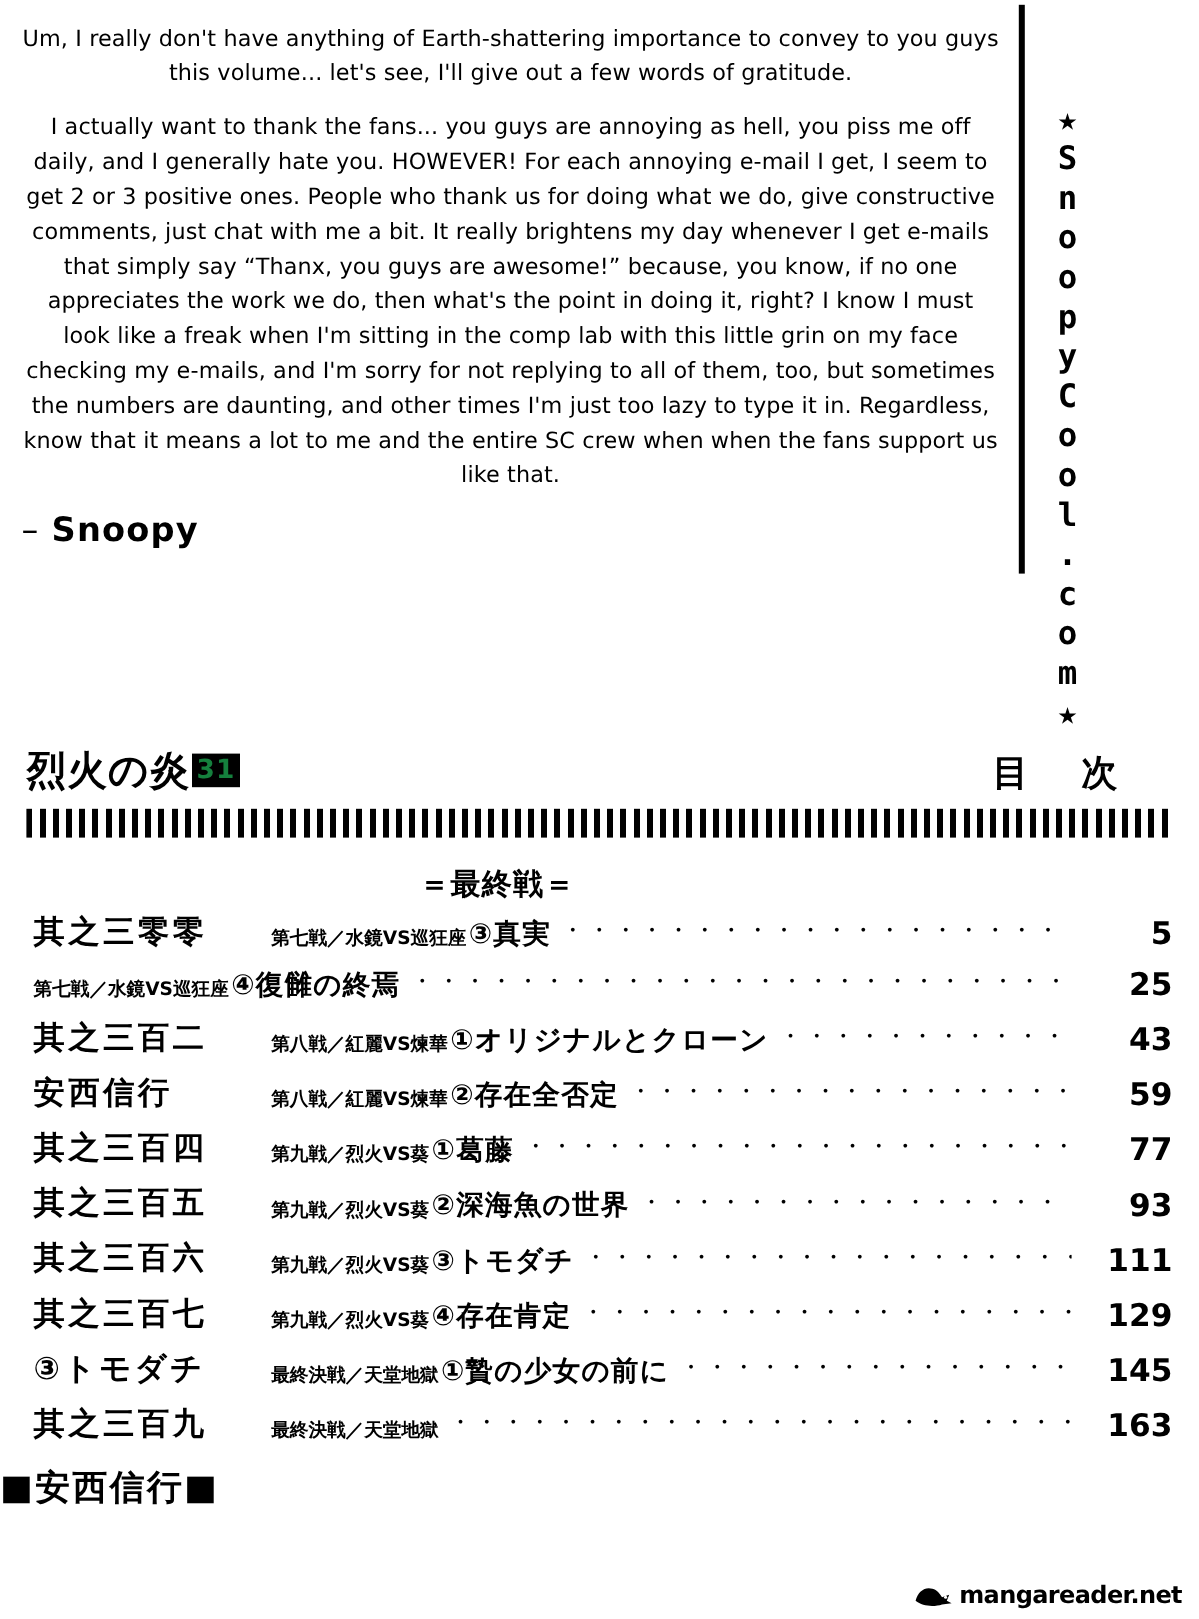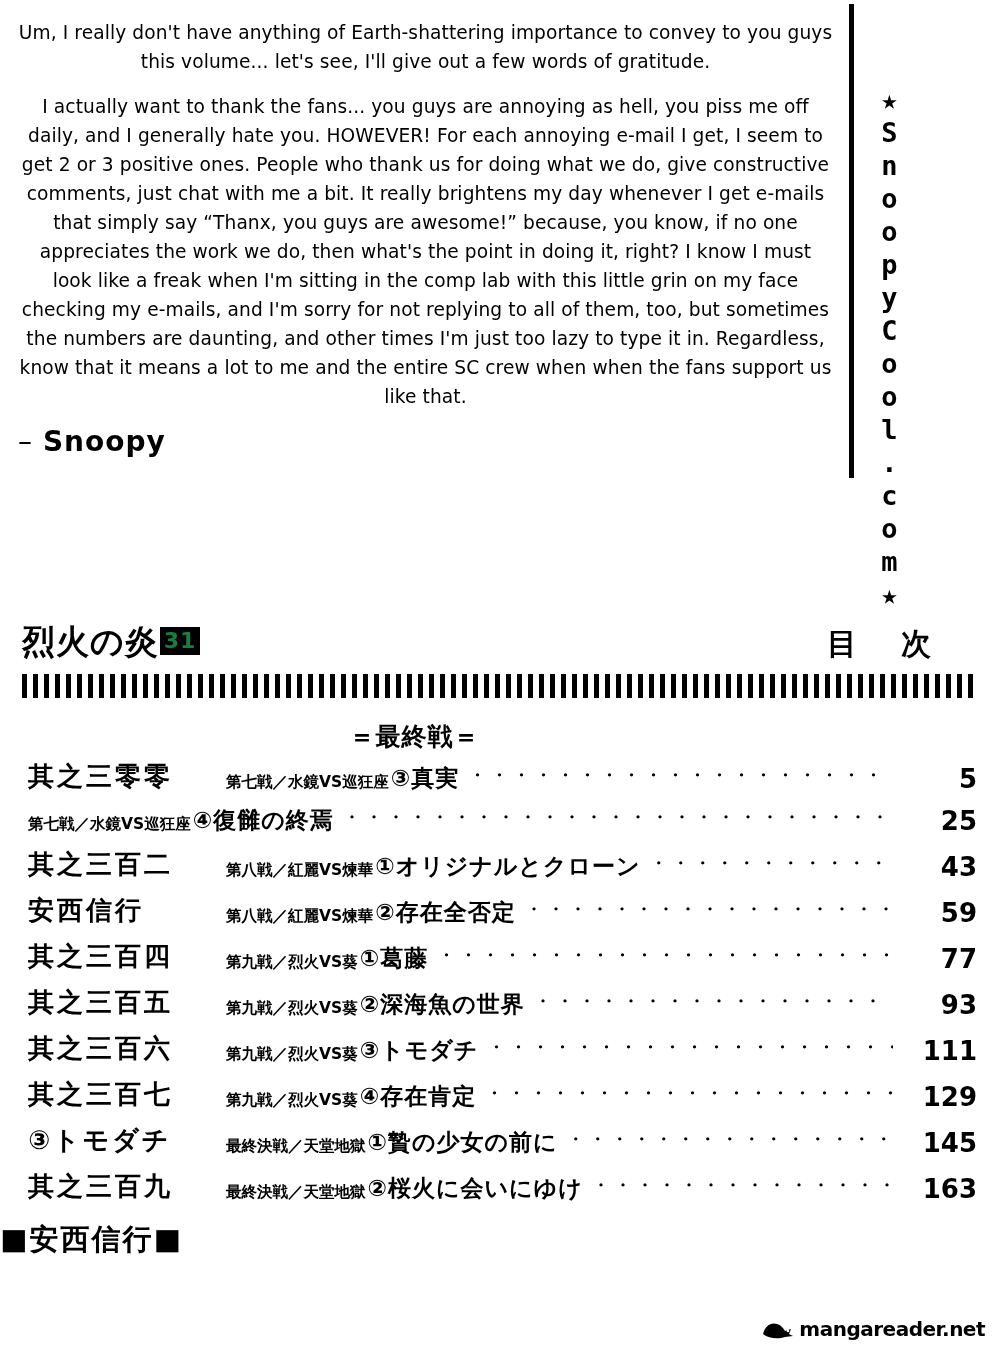--- a/index.html
+++ b/index.html
@@ -324,21 +324,20 @@
       <span class="ch-num">③トモダチ</span>
       <span class="ch-sub">最終決戦／天堂地獄</span>
       <span class="ch-title">①贄の少女の前に</span>
       <span class="leader">・・・・・・・・・・・・・・・・・・・・・・・・・・・・・・・・・・・・</span>
       <span class="page-no">145</span>
     </li>
 
     <li class="toc-row">
       <span class="ch-num">其之三百九</span>
       <span class="ch-sub">最終決戦／天堂地獄</span>
-      <span class="ch-title">②桜火に会いにゆけ</span>
       <span class="leader">・・・・・・・・・・・・・・・・・・・・・・・・・・・・・・・・・・・・</span>
       <span class="page-no">163</span>
     </li>
 
   </ul>
 
   <div class="author-line">■安西信行■</div>
 </div>
 
 <div class="watermark">

